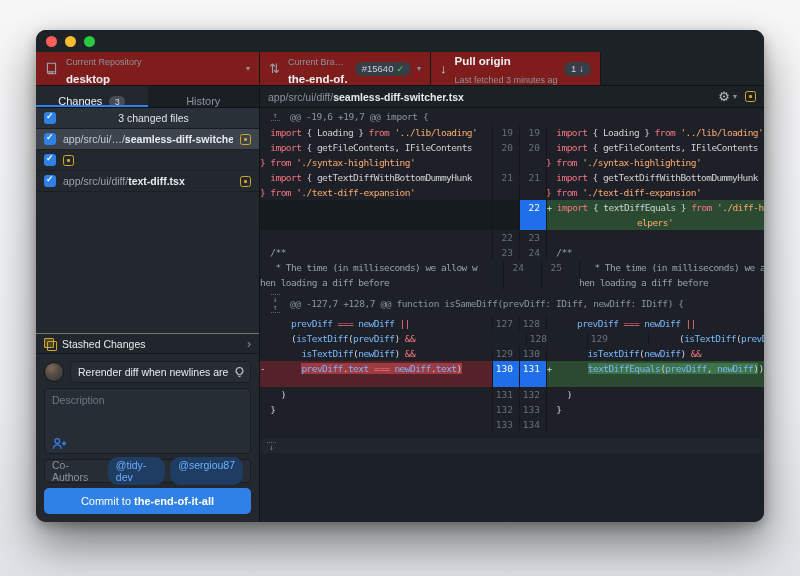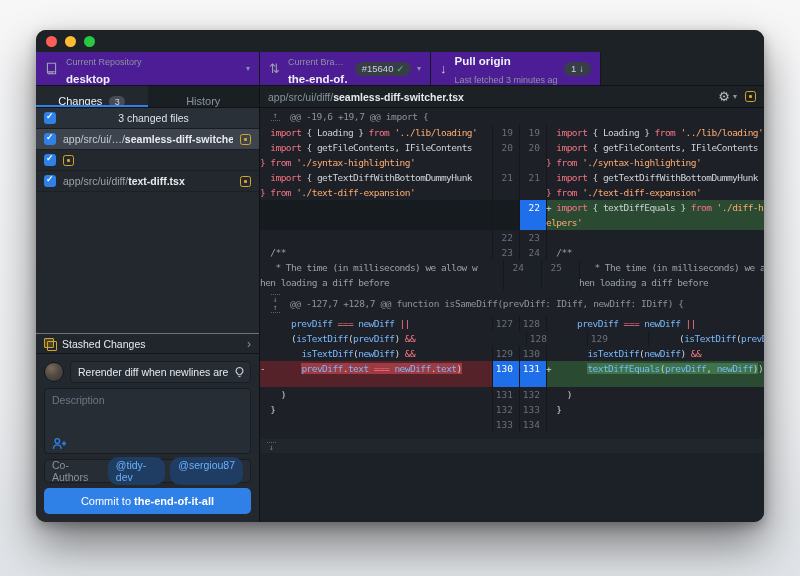--- a/index.html
+++ b/index.html
@@ -14,21 +14,21 @@
     background:#23282e; border-radius:10px; overflow:hidden;
     box-shadow:0 22px 45px rgba(0,0,0,.48), 0 4px 12px rgba(0,0,0,.28);
     display:flex; flex-direction:column;
   }
   
   .titlebar { height:22px; background:#1d2227; flex:0 0 auto; display:flex; align-items:center; padding-left:10px; }
   .light { width:11px; height:11px; border-radius:50%; margin-right:8px; }
   .light.red{ background:var(--c-close,#ff5f57);} .light.yel{ background:var(--c-min,#febc2e);} .light.grn{ background:var(--c-zoom,#28c840);}
   
   .toolbar { height:34px; background:#1d2227; border-bottom:1px solid #101316; flex:0 0 auto; display:flex; }
-  .tbsec { display:flex; align-items:center; padding:0 9px; background:#4c1d95; border-right:1px solid #14171b; position:relative; cursor:default; }
+  .tbsec { display:flex; align-items:center; padding:0 9px; background:#7f1d1d; border-right:1px solid #14171b; position:relative; cursor:default; }
   .tbsec.repo { width:224px; } .tbsec.branch { width:171px; } .tbsec.pull { width:170px; }
   .tb-icon { color:#9aa3ab; flex:0 0 auto; display:flex; align-items:center; }
   .tbtext { margin-left:8px; overflow:hidden; }
   .tblabel { font-size:9px; color:#8b949e; line-height:11px; white-space:nowrap; }
   .tbname  { font-size:11.5px; font-weight:bold; color:#eef1f4; line-height:13px; white-space:nowrap; }
   .caret { color:#8b949e; font-size:8px; margin-left:auto; padding-left:6px; }
   .pillbadge { background:#373e47; color:#c9d1d9; border-radius:9px; font-size:9.5px; padding:1.5px 7px; margin-left:7px; white-space:nowrap; display:flex; align-items:center; gap:3px; }
   .pillbadge .ok { color:#3fb950; font-size:9px; font-weight:bold; }
   .branchglyph { font-size:13px; }
   .pullglyph { font-size:13px; color:#c9d1d9; }
@@ -81,21 +81,21 @@
   .diff { flex:1; display:flex; flex-direction:column; min-width:0; background:#1c2127; }
   .pathbar { height:22px; background:#1c2126; border-bottom:1px solid #0f1215; display:flex; align-items:center; padding:0 8px; flex:0 0 auto; }
   .pathtxt { flex:1; font-size:10.5px; color:#8b949e; white-space:nowrap; overflow:hidden; }
   .pathtxt b { color:#e6eaee; }
   .gear { color:#b5bcc3; font-size:13px; cursor:pointer; line-height:1; }
   .gearcaret { color:#8b949e; font-size:8px; margin:0 8px 0 3px; cursor:pointer; }
   .diffbody { flex:1; overflow:hidden; position:relative; font-family:"DejaVu Sans Mono",monospace; }
   .drow { display:grid; grid-template-columns:232px 27px 27px 1fr; }
   .code { font-size:9.5px; line-height:15px; letter-spacing:-0.55px; white-space:pre; overflow:hidden; color:#ced2d6; background:#1d2127; cursor:default; }
   .code.empty { background:#161b20; }
-  .code.add { background:#2a4a32; }
+  .code.add { background:#2a4a32;text-align:center; }
   .code.del { background:#542228; }
   .code.r { box-shadow:inset 1px 0 0 #14171c; }
   .ln { font-size:9.5px; line-height:15px; color:#68707a; text-align:right; padding-right:6px; background:#1d2127; box-shadow:inset 1px 0 0 #14171c; cursor:pointer; }
   .ln.sel { background:#1f6feb; color:#fff; }
   .t-k{color:#f97583}.t-s{color:#ffab70}.t-v{color:#79b8ff}.t-p{color:#ced2d6}.t-c{color:#99a1a9}.t-m{color:#d0d4d8}
   .del .ih { background:#9e3a42; } .add .ih { background:#3f7349; }
   .hunkrow { display:flex; align-items:center; color:#8b949e; font-size:9.5px; letter-spacing:-0.4px; background:#1d2127; }
   .gutter { width:30px; display:flex; flex-direction:column; align-items:center; justify-content:center; gap:1px; flex:0 0 auto; }
   .exp { display:flex; flex-direction:column; align-items:center; color:#7d8590; font-size:8px; line-height:7px; cursor:pointer; }
   .dots { width:9px; height:0; border-top:1px dotted #5a626b; margin:1px 0; }

